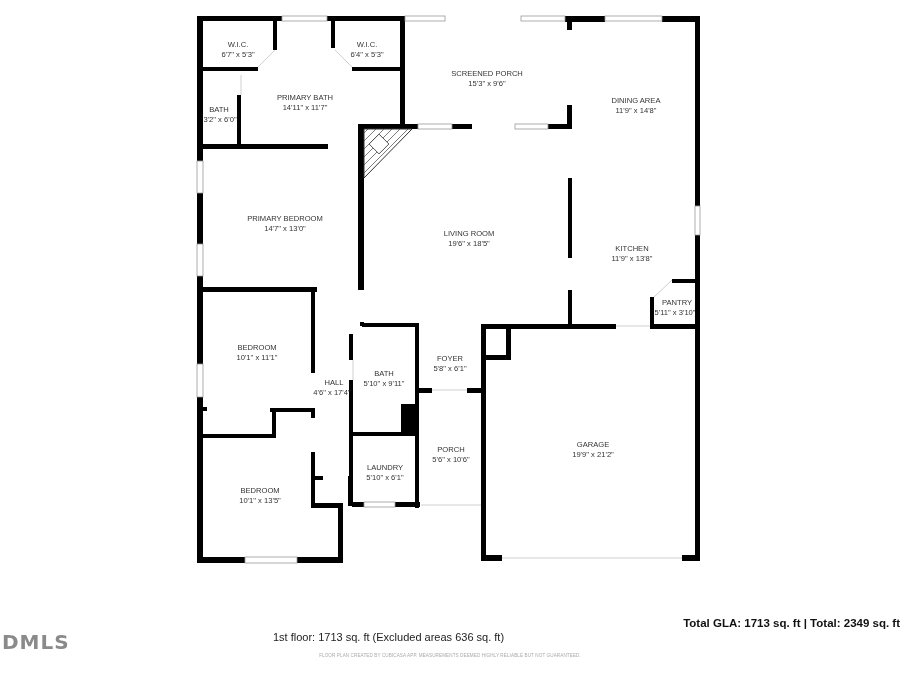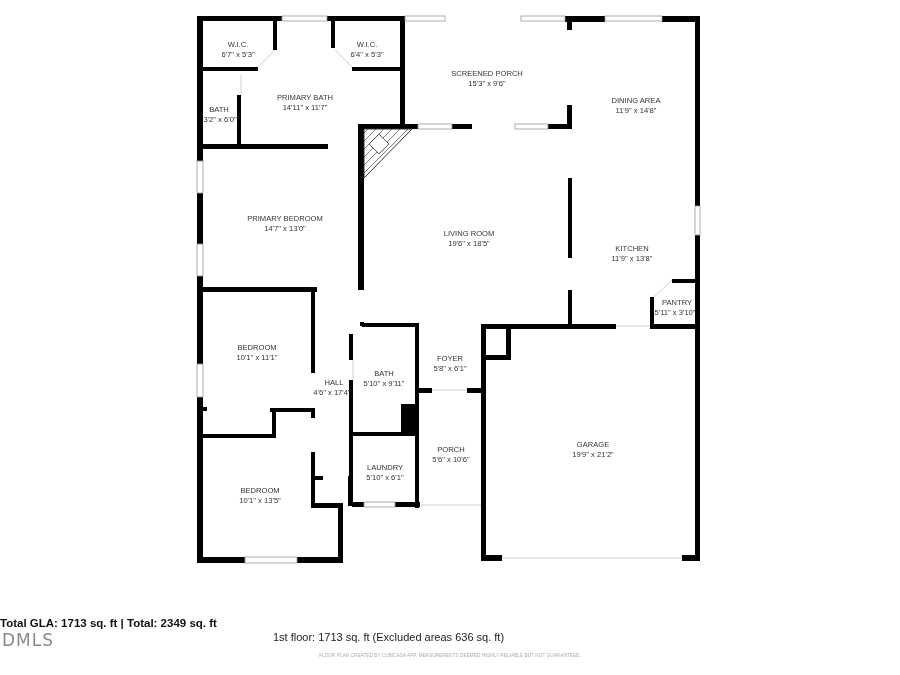--- a/index.html
+++ b/index.html
@@ -4,24 +4,24 @@
 <style>
   html, body { margin:0; padding:0; background:#ffffff; }
   body { width:900px; height:675px; position:relative; overflow:hidden; font-family:"Liberation Sans", "DejaVu Sans", sans-serif; }
   #plan { position:absolute; left:0; top:0; width:900px; height:600px; }
   .wall { fill:#000000; }
   .win { fill:#ffffff; stroke:#9a9a9a; stroke-width:0.8; }
   .door { stroke:#cfcfcf; stroke-width:1; fill:none; }
   .hatch { stroke:#444; stroke-width:0.7; fill:none; }
   .rname { font-size:7.6px; fill:#333333; text-anchor:middle; font-family:"Liberation Sans", sans-serif; }
   .rdim  { font-size:7.6px; fill:#333333; text-anchor:middle; font-family:"Liberation Sans", sans-serif; }
-  #footer-totals { position:absolute; left:0; width:900px; top:617px; text-align:left; font-size:11.5px; font-weight:bold; color:#111; font-family:"Liberation Sans", sans-serif; }
+  #footer-totals { position:absolute; left:0; width:900px; top:617px; text-align:right; font-size:11.5px; font-weight:bold; color:#111; font-family:"Liberation Sans", sans-serif; }
   #footer-floor { position:absolute; left:0; width:777px; top:631px; text-align:center; font-size:11px; color:#222; font-family:"Liberation Sans", sans-serif; }
   #footer-disclaimer { position:absolute; left:0; width:900px; top:653px; text-align:center; font-size:4.6px; color:#aaaaaa; letter-spacing:0.1px; font-family:"Liberation Sans", sans-serif; }
-  #logo { position:absolute; left:2px; top:630px; font-size:17px; color:#8a8a8a; letter-spacing:1px; font-weight:400; font-family:"DejaVu Sans", sans-serif; }
+  #logo { position:absolute; left:2px; top:630px; font-size:20px; color:#8a8a8a; letter-spacing:1px; font-weight:700; font-family:"DejaVu Sans", sans-serif; }
 </style>
 </head>
 <body>
 
 <svg id="plan" viewBox="0 0 900 600" xmlns="http://www.w3.org/2000/svg">
 
   <g>
 
     <rect class="wall" x="197" y="16" width="6" height="547"></rect>
     <rect class="wall" x="197" y="16" width="85" height="5"></rect>

